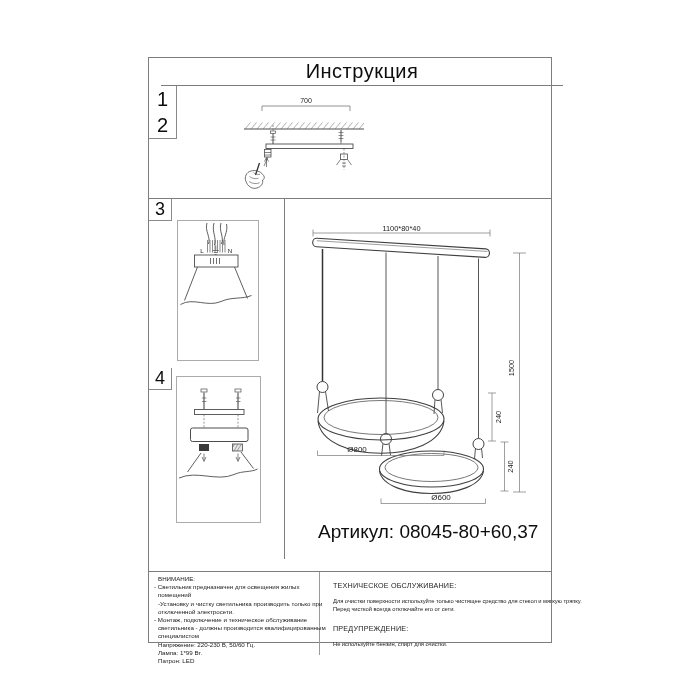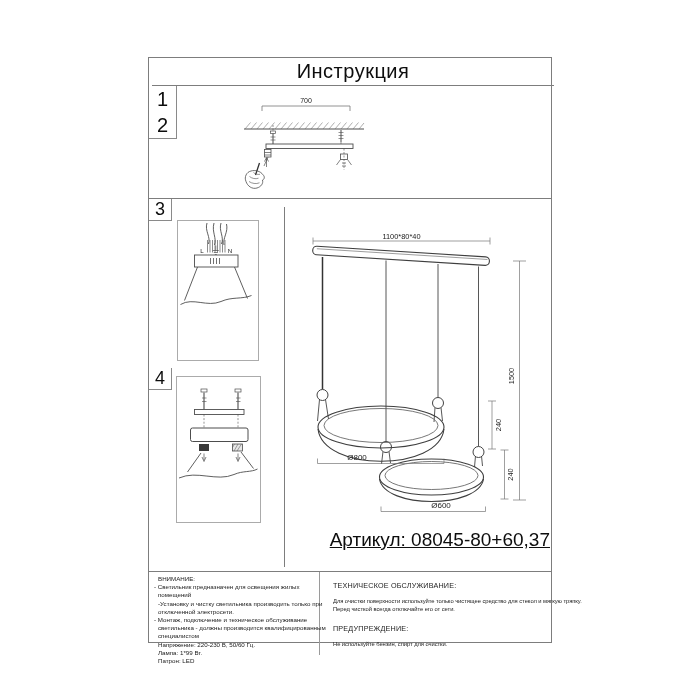--- a/index.html
+++ b/index.html
@@ -1,34 +1,34 @@
 <!DOCTYPE html>
 <html><head>
 <meta charset="utf-8">
 <style>
   html,body{margin:0;padding:0;background:#ffffff;}
   .canvas{position:relative;width:700px;height:700px;background:#ffffff;overflow:hidden;
           font-family:"Liberation Sans",sans-serif;color:#111;}
   .frame{position:absolute;left:148px;top:57px;width:404px;height:586px;
          border:1px solid #7d7d7d;box-sizing:border-box;background:#fff;}
-  .title-row{position:absolute;left:3px;top:0;width:402px;height:27px;border-bottom:1px solid #7d7d7d;
+  .title-row{position:absolute;left:12px;top:0;width:402px;height:27px;border-bottom:1px solid #7d7d7d;
              display:flex;align-items:center;justify-content:center;font-size:20px;letter-spacing:.5px;color:#0d0d0d;}
   .band12{position:absolute;left:0;top:28px;width:402px;height:112px;border-bottom:1px solid #7d7d7d;}
   .numbox{position:absolute;background:#fff;border-right:1px solid #8a8a8a;border-bottom:1px solid #8a8a8a;
           display:flex;align-items:center;justify-content:center;color:#0d0d0d;z-index:3;}
   .nb1{left:0;top:0;width:27px;height:26px;font-size:20px;}
   .nb2{left:0;top:26px;width:27px;height:26px;font-size:20px;}
   .mid{position:absolute;left:0;top:141px;width:402px;height:360px;}
   .nb3{left:0;top:0;width:22px;height:21px;font-size:18px;}
   .nb4{left:0;top:169px;width:22px;height:21px;font-size:18px;}
   .imgframe{position:absolute;border:1px solid #ababab;background:#fff;box-sizing:content-box;}
   .if3{left:28px;top:21px;width:80px;height:139px;}
   .if4{left:27px;top:177px;width:83px;height:145px;}
-  .main-diagram{position:absolute;left:135px;top:8px;width:267px;height:360px;border-left:1px solid #7d7d7d;}
-  .article{position:absolute;left:33px;top:322px;width:232px;text-align:right;font-size:19px;color:#0d0d0d;white-space:nowrap;text-decoration:underline;}
+  .main-diagram{position:absolute;left:135px;top:0;width:267px;height:360px;border-left:1px solid #7d7d7d;}
+  .article{position:absolute;left:33px;top:322px;width:232px;text-align:left;font-size:19px;color:#0d0d0d;white-space:nowrap;}
   .bottom{position:absolute;left:0;top:501px;width:402px;height:83px;border-top:1px solid #7d7d7d;margin-top:12px;}
   .cell-left{position:absolute;left:0;top:0;bottom:0;width:171px;border-right:1px solid #9a9a9a;
              padding:3px 5px;box-sizing:border-box;font-size:6.2px;line-height:1.32;color:#222;}
   .cell-left div{white-space:nowrap;}
   .wl-head{margin-left:4px;}
   .ind{margin-left:4px;}
   .cell-right{position:absolute;left:172px;right:0;top:0;bottom:0;padding:9px 12px;box-sizing:border-box;color:#222;}
   .svc-h{font-size:7.2px;margin:0 0 7px 0;letter-spacing:.2px;}
   .svc-h2{margin:10px 0 7px 0;}
   .svc-b{font-size:5.8px;line-height:1.45;white-space:nowrap;letter-spacing:-0.05px;}

